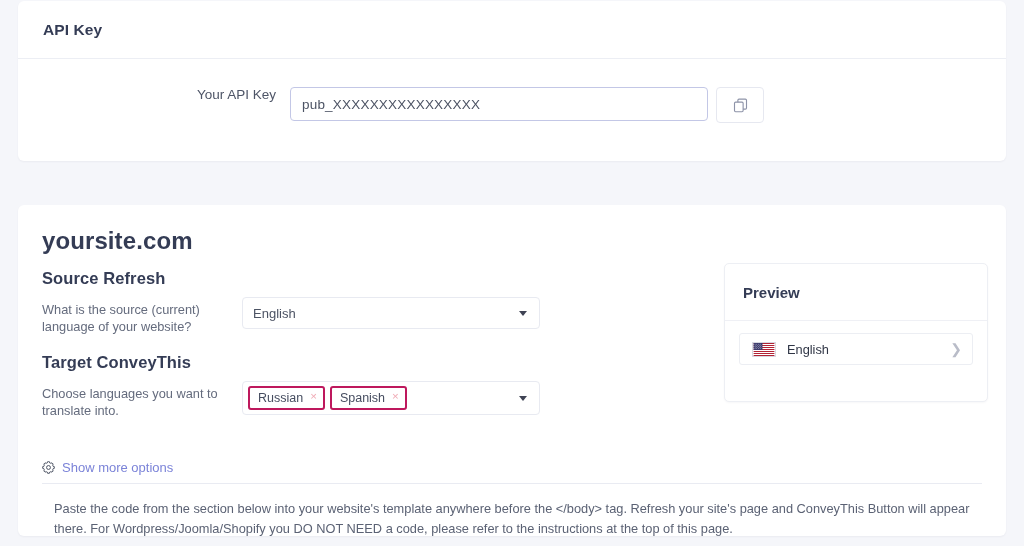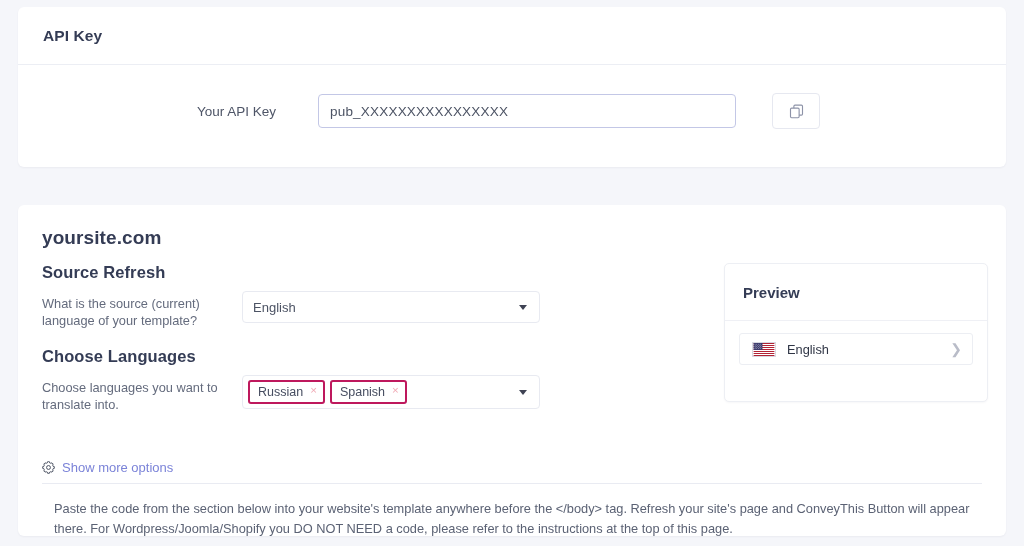--- a/index.html
+++ b/index.html
@@ -24,43 +24,41 @@
   .card {
     position: absolute;
     background: #ffffff;
     border-radius: 6px;
     box-shadow: 0 1px 2px rgba(40,45,80,0.05);
   }
 
   
   #api-card {
     left: 18px;
-    top: 7px;
+    top: 1px;
     width: 988px;
     height: 160px;
   }
   .card-header {
     height: 58px;
     border-bottom: 1px solid #eceef4;
     display: flex;
     align-items: center;
     padding-left: 25px;
     box-sizing: border-box;
   }
   .card-header-title {
     font-size: 15.5px;
     font-weight: bold;
     color: #343c55;
     letter-spacing: 0.1px;
   }
   .api-body {
     display: flex;
-    align-items: center;
     padding-top: 28px;
-    gap: 28px;
   }
   .api-label {
     width: 272px;
     text-align: right;
     font-size: 13.5px;
     color: #4e5567;
     padding-right: 14px;
     box-sizing: border-box;
   }
   .api-input {
@@ -100,21 +98,21 @@
     height: 331px;
     padding: 0;
   }
   .settings-inner {
     padding: 22px 24px 0 24px;
     position: relative;
     height: 100%;
     box-sizing: border-box;
   }
   .site-title {
-    font-size: 19px;
+    font-size: 24px;
     font-weight: bold;
     color: #343c55;
     margin: 0 0 14px 0;
     letter-spacing: 0.1px;
   }
   .section-title {
     font-size: 16.5px;
     font-weight: bold;
     color: #343c55;
     margin: 0 0 9px 0;
@@ -301,28 +299,28 @@
     </div>
   </div>
 
   <div class="card" id="settings-card">
     <div class="settings-inner">
 
       <div class="site-title">yoursite.com</div>
 
       <div class="section-title">Source Refresh</div>
       <div class="field-row">
-        <div class="field-desc">What is the source (current) language of your template?</div>
+        <div class="field-desc">What is the source (current) language of your website?</div>
         <div class="select-box">
           <span class="select-value">English</span>
           <span class="caret"></span>
         </div>
       </div>
 
-      <div class="section-title">Choose Languages</div>
+      <div class="section-title">Target ConveyThis</div>
       <div class="field-row">
         <div class="field-desc">Choose languages you want to translate into.</div>
         <div class="select-box tag-select">
           <span class="tag">
             <span class="tag-label">Russian</span>
             <span class="tag-x">×</span>
           </span>
           <span class="tag">
             <span class="tag-label">Spanish</span>
             <span class="tag-x">×</span>

